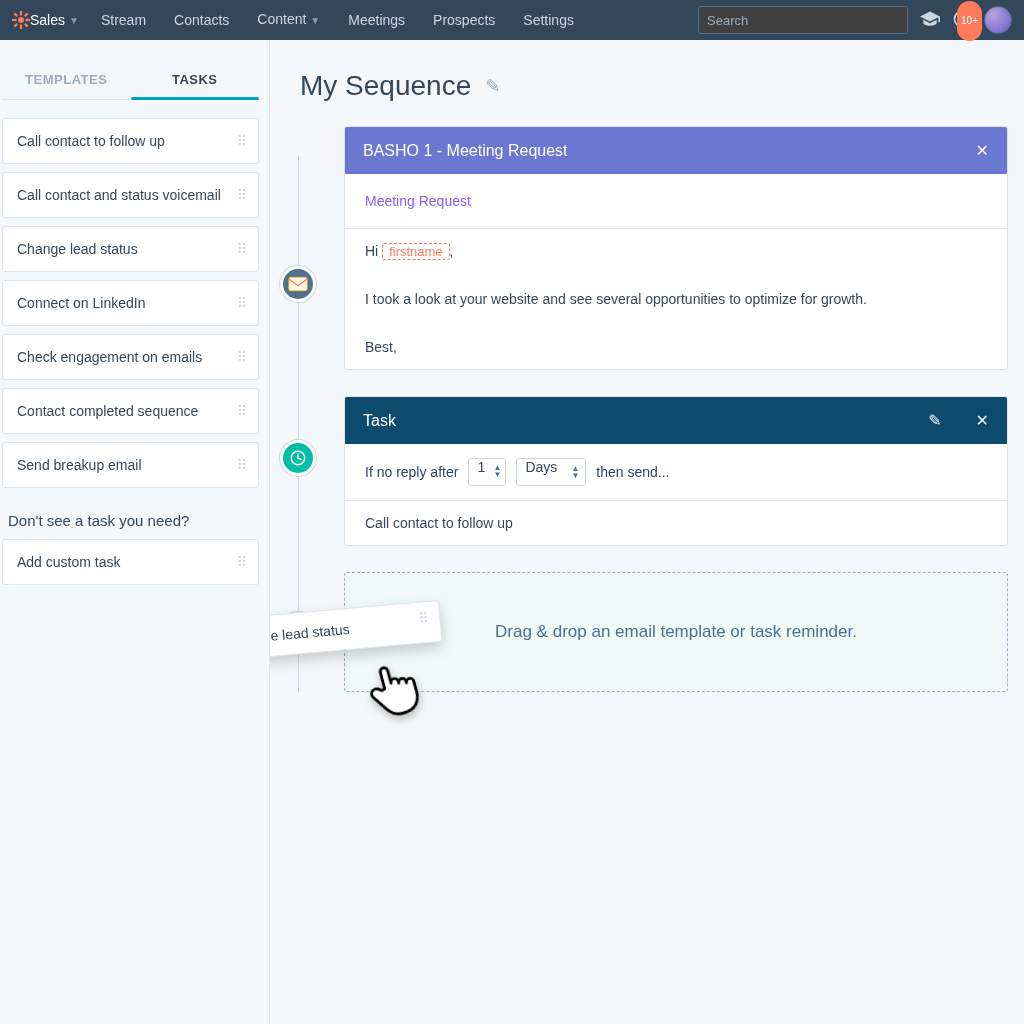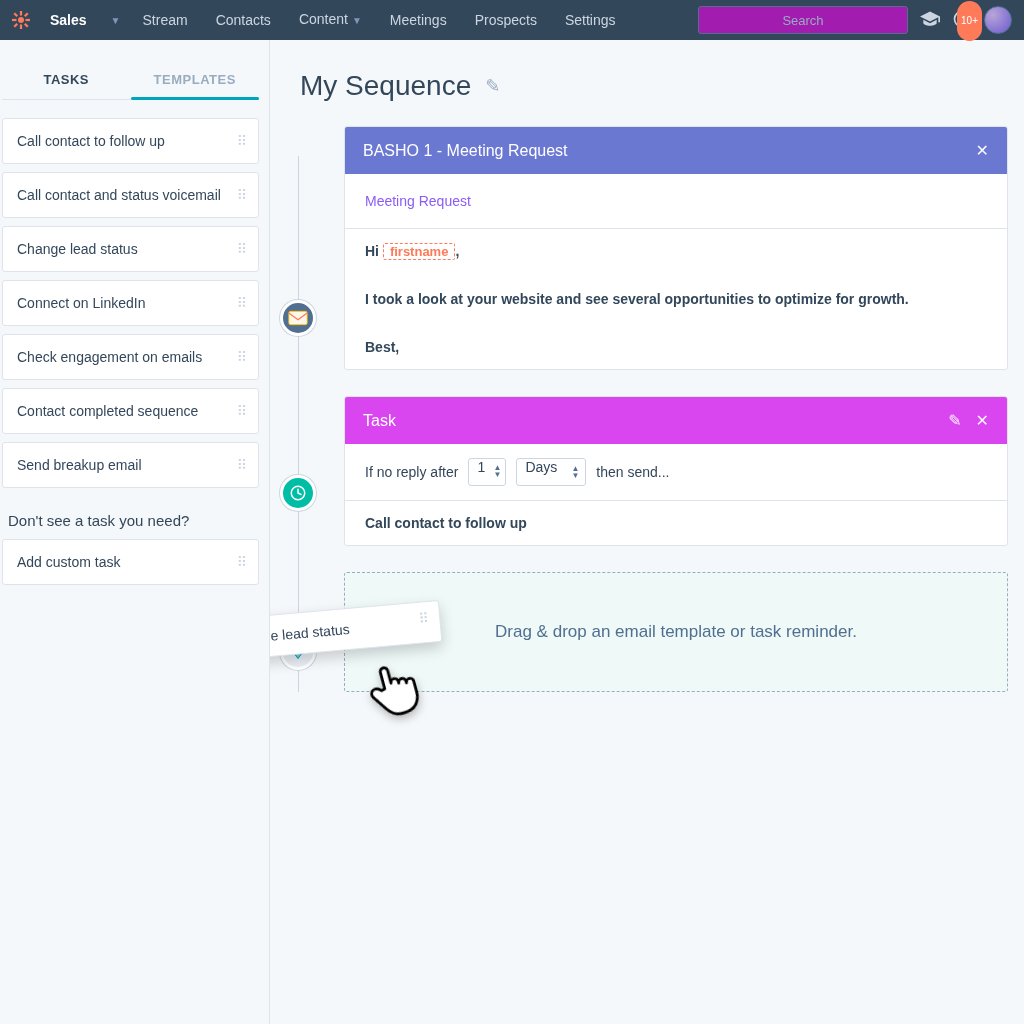--- a/index.html
+++ b/index.html
@@ -16,30 +16,30 @@
     height: 40px;
     background: #33475b;
     display: flex;
     align-items: center;
     color: #cbd6e2;
     font-size: 14px;
     padding: 0 12px;
   }
   .topnav-left { display: flex; align-items: center; }
   .brand {
-    display: flex; align-items: center; gap: 20px;
-    color: #fff; font-weight: 700; margin-right: 8px;
+    display: flex; align-items: center; gap: 0;
+    color: #fff; font-weight: 400; margin-right: 8px;
   }
   .brand .sprocket { width: 18px; height: 18px; display: inline-block; }
   .caret { font-size: 10px; margin-left: 4px; color: #7c98b6; }
   .nav-item { padding: 0 14px; cursor: pointer; line-height: 40px; color: #cbd6e2; }
   .topnav-right { margin-left: auto; display: flex; align-items: center; gap: 12px; }
   .search-box {
-    background: #a21caf; border: 1px solid #516f90; border-radius: 3px;
-    height: 28px; width: 210px; color: #cbd6e2; font-size: 13px; padding: 0 8px; text-align: center;
+    background: #404040; border: 1px solid #516f90; border-radius: 3px;
+    height: 28px; width: 210px; color: #cbd6e2; font-size: 13px; padding: 0 8px;
   }
   .search-box::placeholder { color: #99acc2; }
   .badge-container { position: relative; }
   .badge {
     position: absolute; top: -8px; right: -10px;
     background: #ff7a59; color: #fff; border-radius: 999px;
     font-size: 10px; padding: 14px 4px; line-height: 12px;
   }
   .avatar {
     width: 28px; height: 28px; border-radius: 50%;
@@ -95,46 +95,46 @@
   .page-title { font-size: 28px; font-weight: 400; color: #33475b; display:flex;align-items:center;gap:14px;}
   .edit-pencil { color:#99acc2; font-size:18px; cursor:pointer;}
 
   
   .timeline { position: relative; margin-top: 24px; }
   .vline {
     position: absolute; left: -2px; top: 30px; bottom: 0;
     border-left: 1px solid #cbd6e2;
   }
   .timeline-row {
-    position: relative; display: flex; align-items: center; margin-bottom: 26px;
+    position: relative; display: flex; align-items: flex-start; margin-bottom: 26px;
   }
   .node {
     width: 36px; height: 36px; border-radius: 50%; flex-shrink: 0;
     display:flex; align-items:center; justify-content:center;
     margin-left: -20px; margin-right: 28px;
     border: 3px solid #fff; box-shadow: 0 0 0 1px #cbd6e2;
   }
   .node-email { background:#516f90; }
   .node-task { background:#00bda5; }
   .node-diamond { background:#eaf0f6; }
 
   .card {
     flex:1; background:#fff; border:1px solid #dfe3eb; border-radius:3px;
     overflow:hidden;
   }
   .card-head {
     display:flex; align-items:center; padding:14px 18px;
     font-size:16px; color:#fff;
   }
   .head-blue { background:#6a78d1; }
-  .head-teal { background:#d946ef; }
+  .head-teal { background:#0c4a6e;gap:20px; }
   .card-head .spacer { flex:1; }
   .card-head .ic { cursor:pointer; margin-left:14px; opacity:0.95; }
   .card-body { padding:16px 20px; font-size:14px; color:#8b5cf6; line-height:1.6; }
-  .card-sub { padding:14px 20px; border-top:1px solid #dfe3eb; font-size:14px; color:#33475b;font-weight:bold; }
+  .card-sub { padding:14px 20px; border-top:1px solid #dfe3eb; font-size:14px; color:#33475b; }
   .token {
     border:1px dashed #ff7a59; color:#ff7a59; padding:0 6px; border-radius:2px;
     font-size:13px;
   }
 
   .reply-row {
     padding:14px 20px; display:flex; align-items:center; gap:10px;
     font-size:14px; color:#33475b;
   }
   .select {
@@ -233,22 +233,22 @@
       <span class="badge">10+</span>
     </span>
     <div class="avatar"></div>
   </div>
 </div>
 
 <div class="body">
 
   <div class="sidebar">
     <div class="tabs">
+      <div class="tab">TEMPLATES</div>
       <div class="tab active">TASKS</div>
-      <div class="tab">TEMPLATES</div>
     </div>
     <div class="tab-underline"></div>
 
     <div class="task-list">
       <div class="task-card">
           <span>Call contact to follow up</span>
           <span class="grip">
             <span>⠿</span>
           </span>
         </div>

